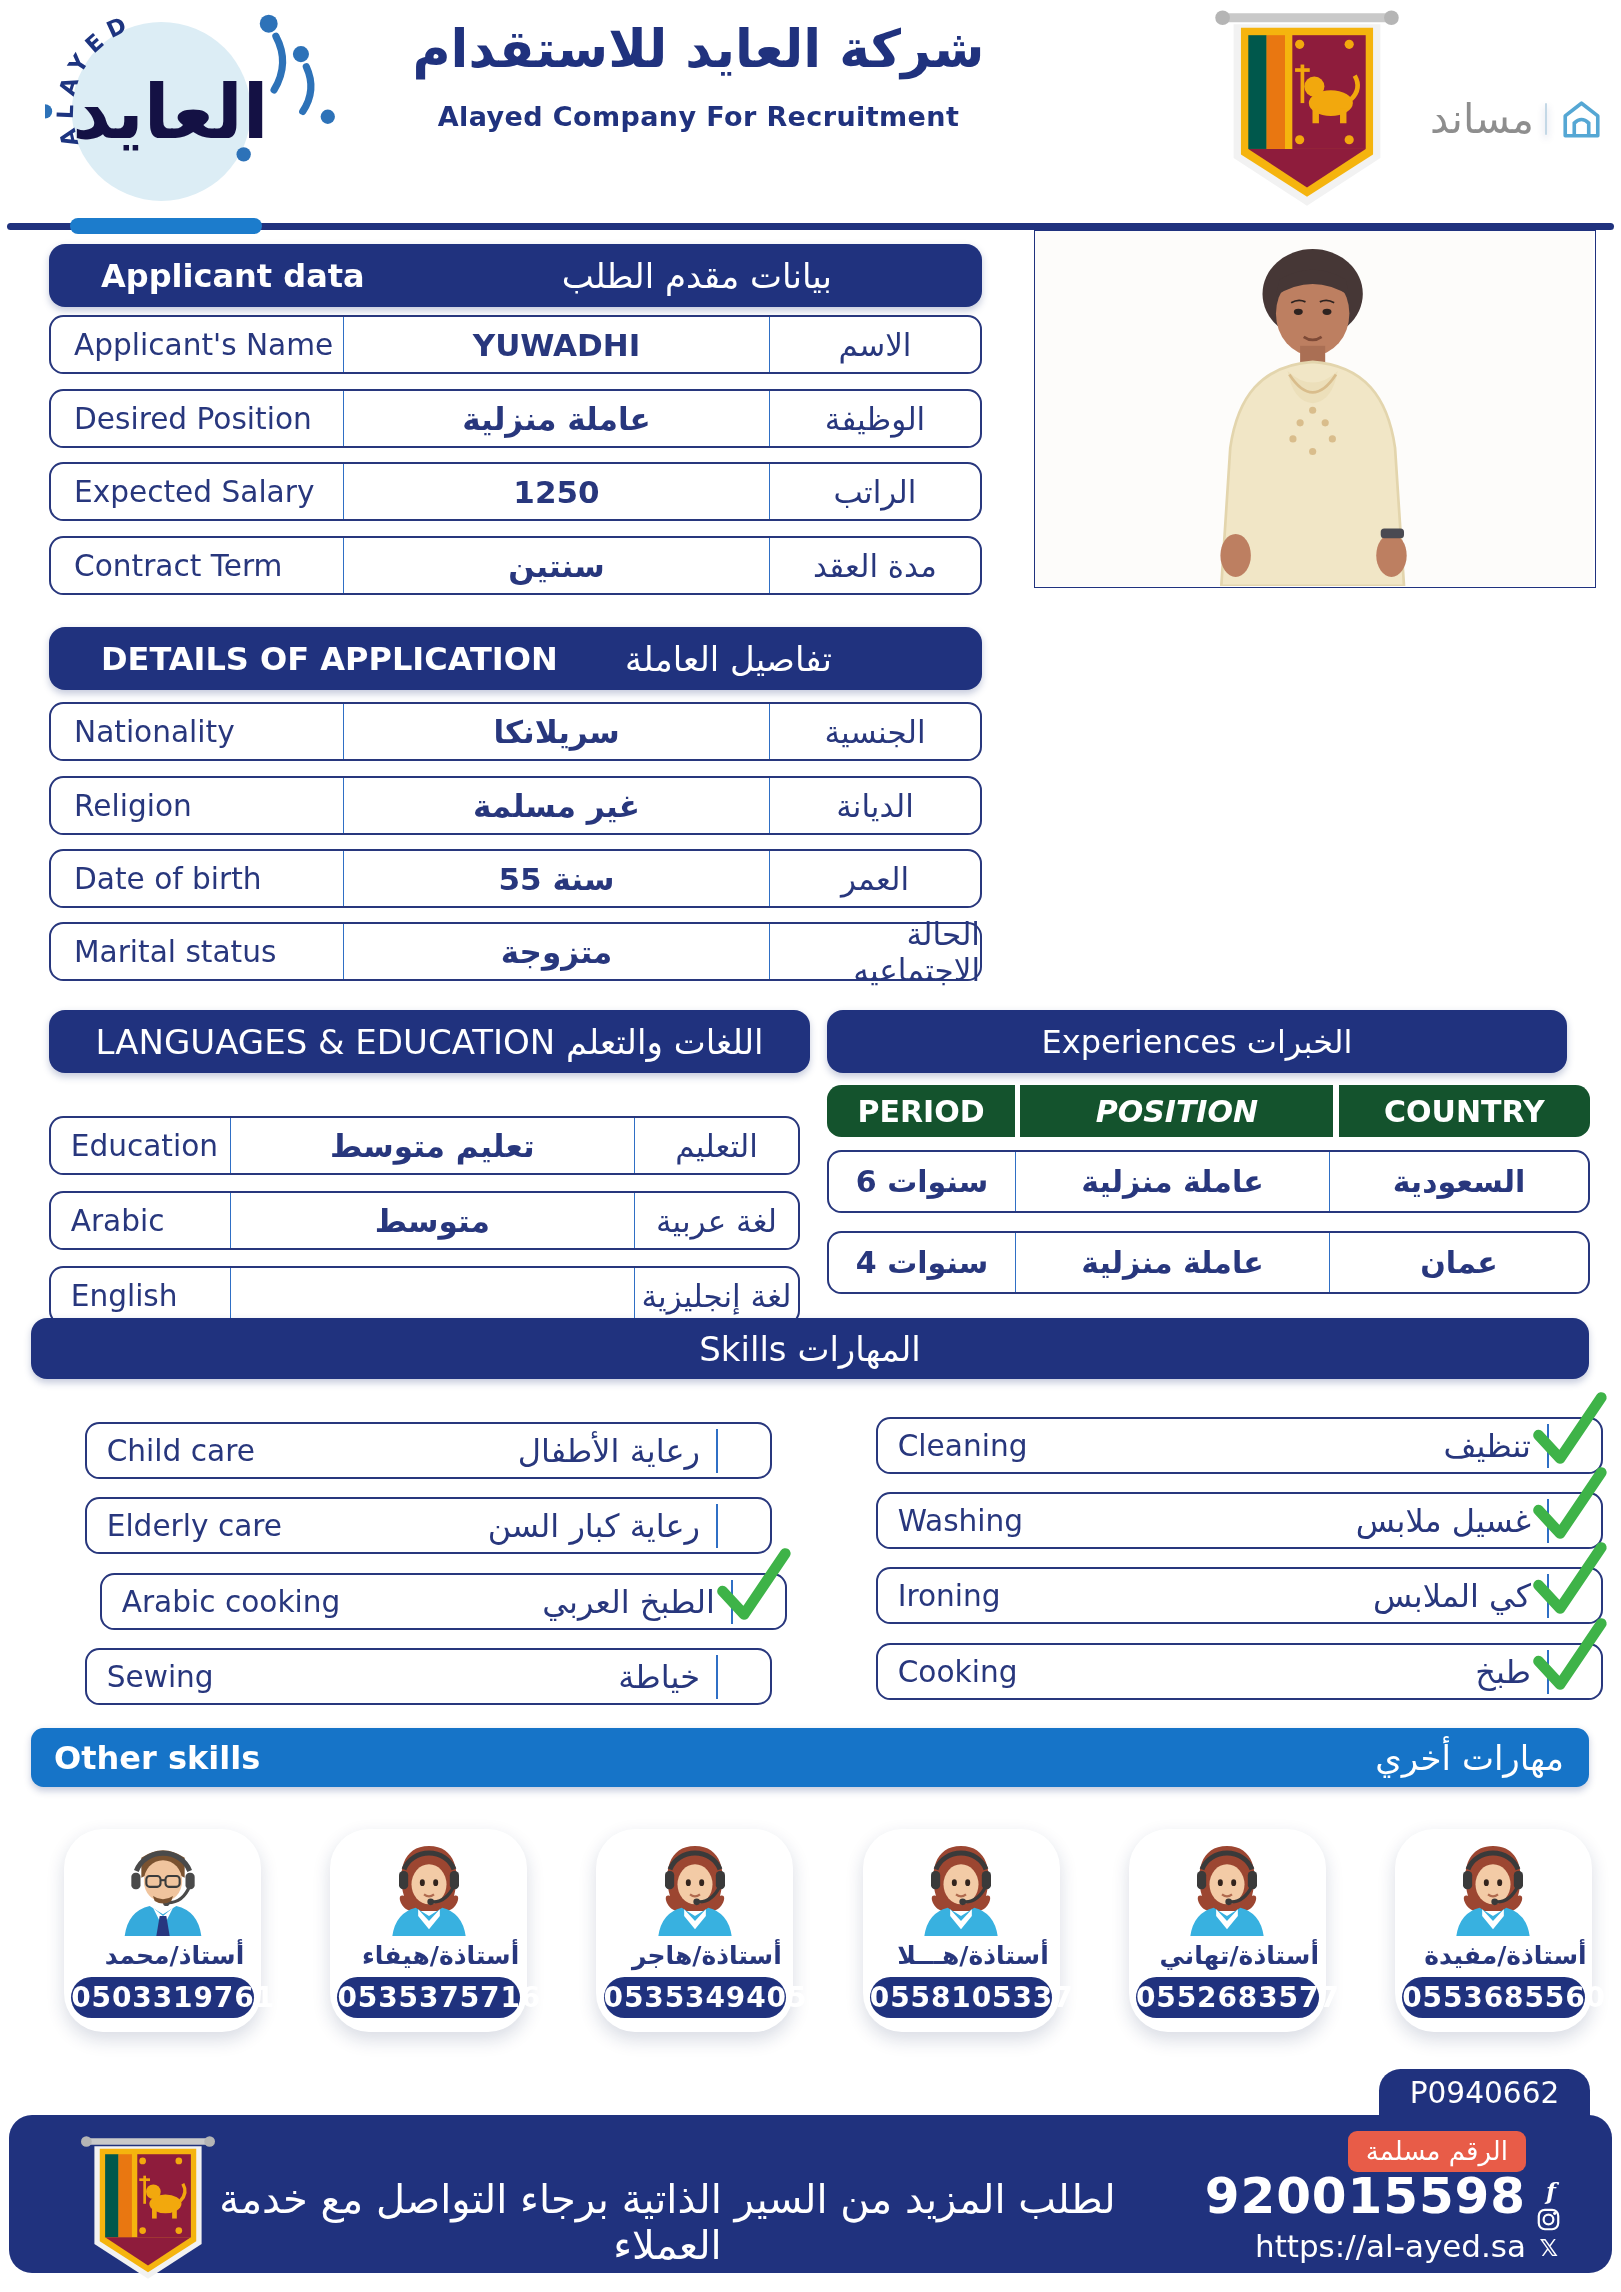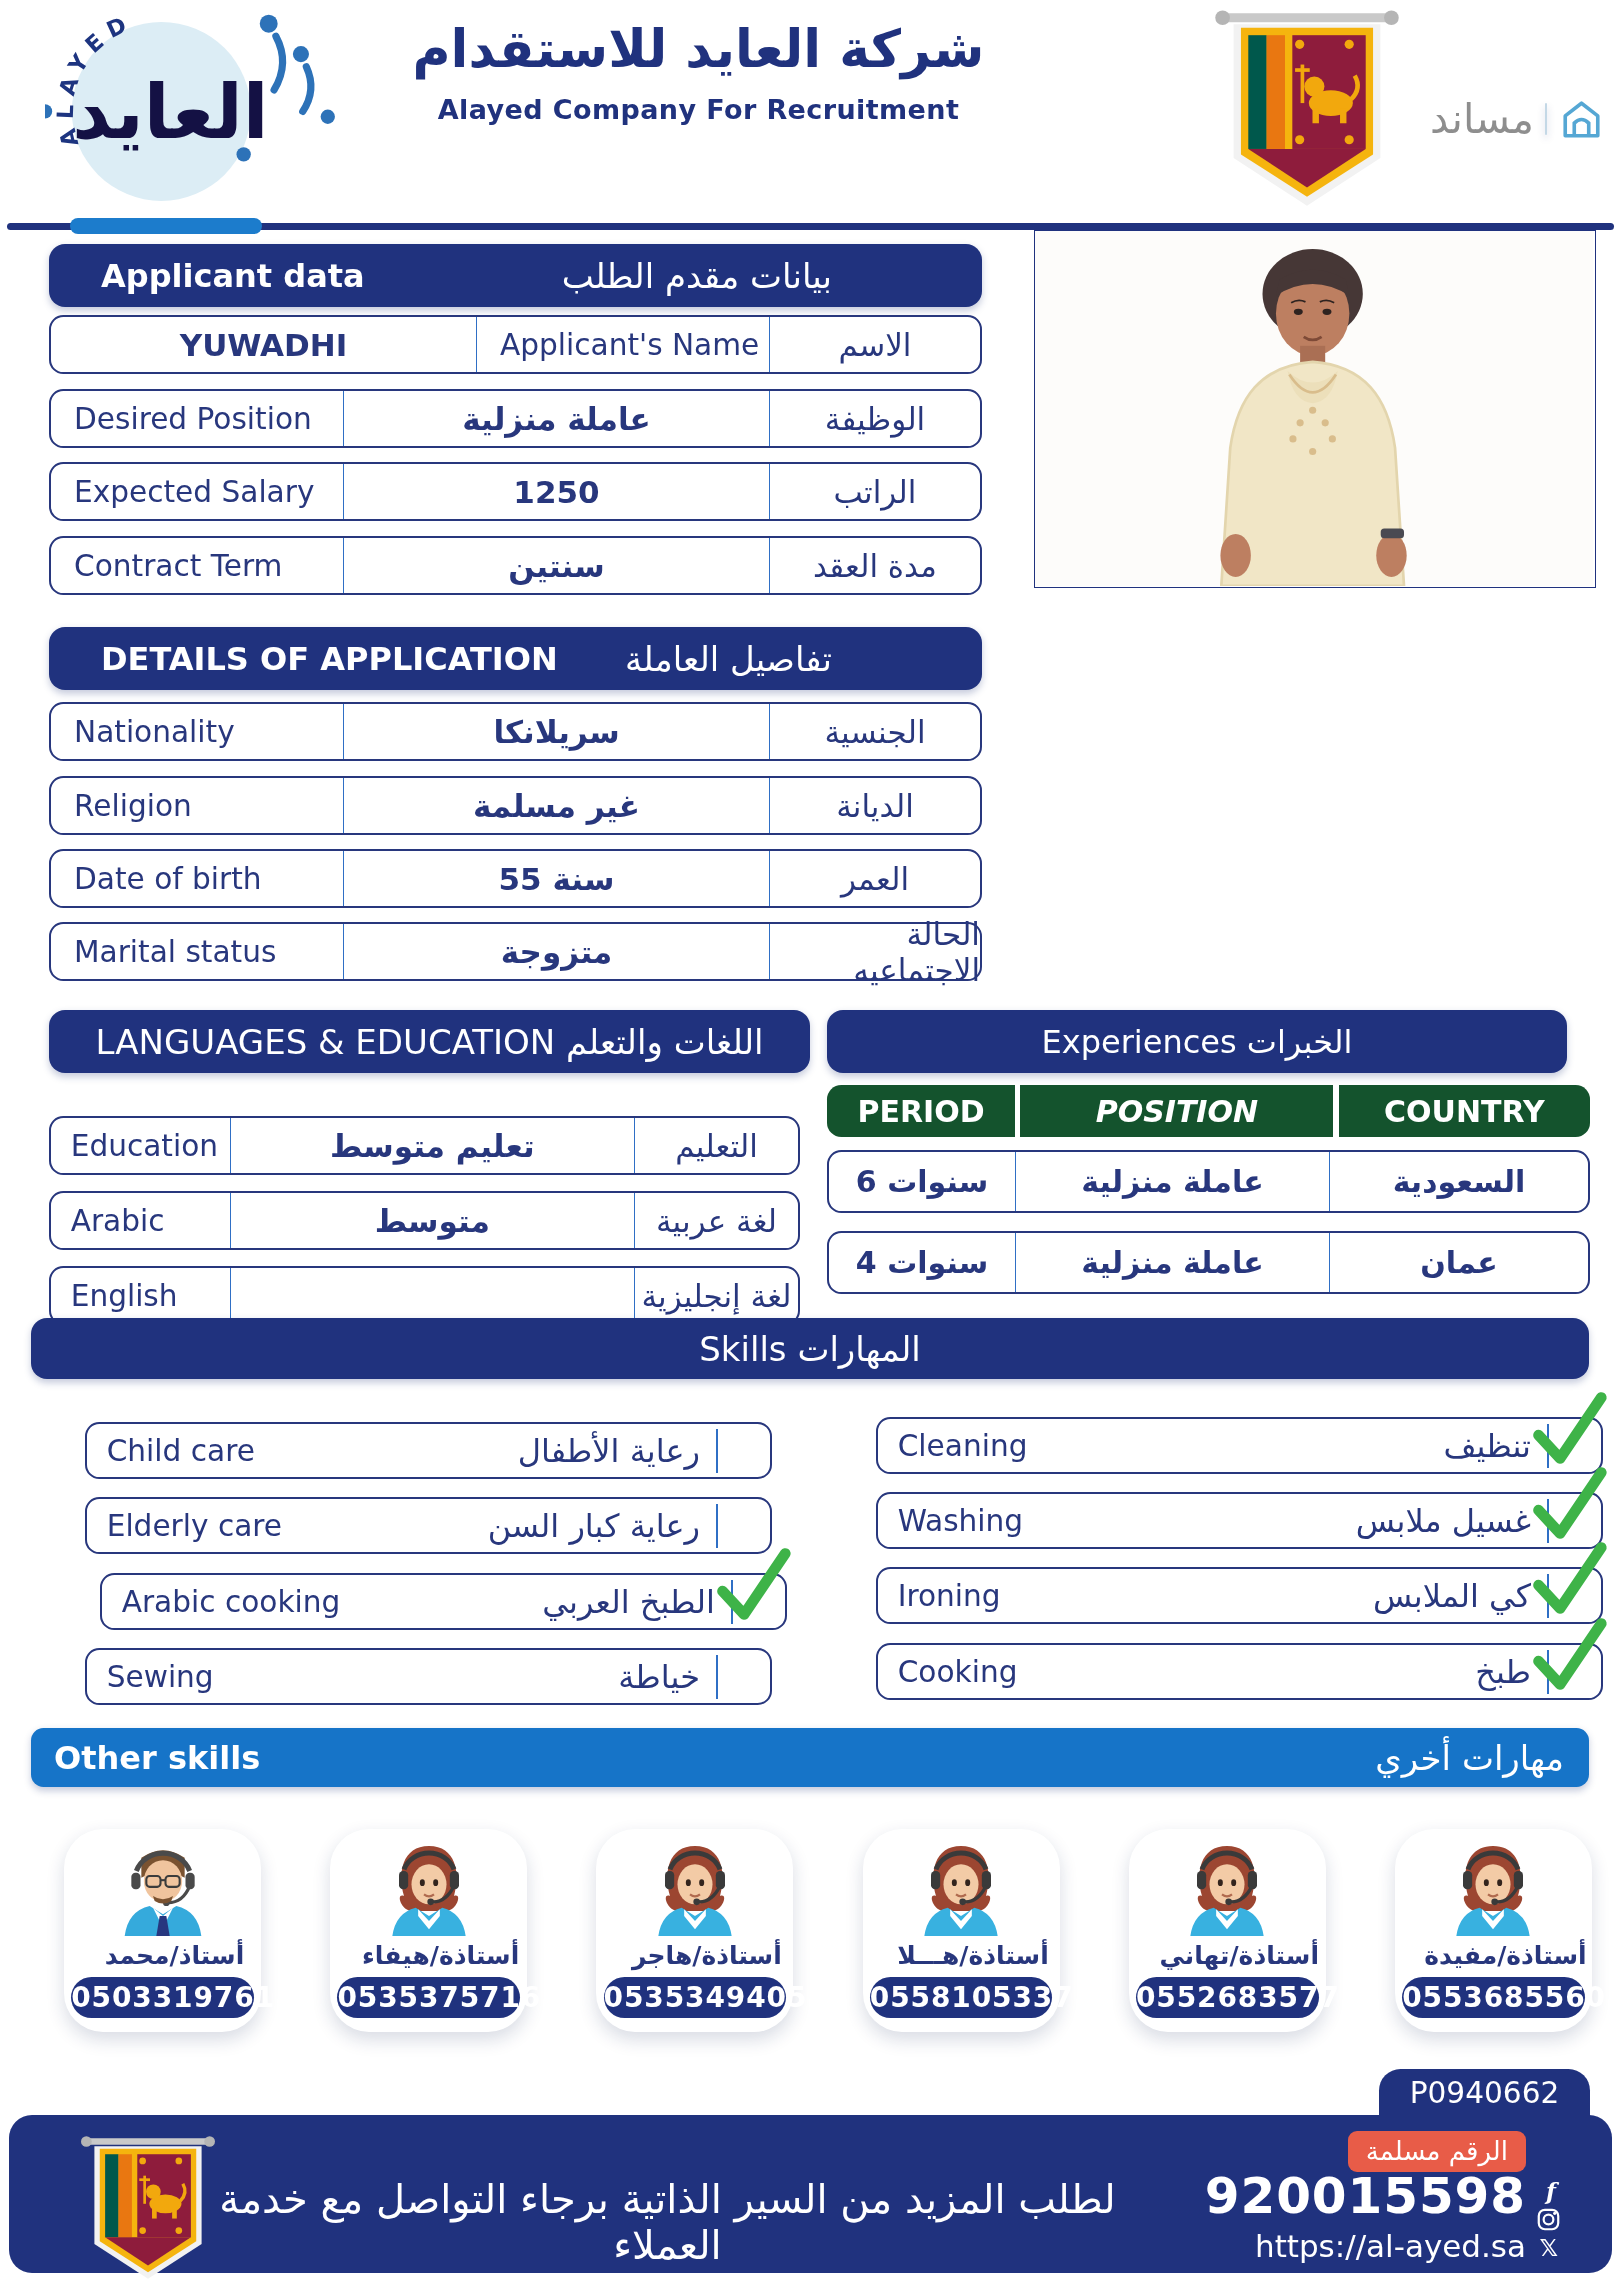--- a/index.html
+++ b/index.html
@@ -3,21 +3,21 @@
 <meta charset="utf-8">
 <style>
   html,body{margin:0;padding:0;background:#ffffff;}
   .page{position:relative;width:1621px;height:2293px;background:#fff;overflow:hidden;
         font-family:"DejaVu Sans","Liberation Sans",sans-serif;}
   .abs{position:absolute;}
 
   
   .company{left:376px;top:14.3px;width:645px;text-align:center;color:#20327e;}
   .company .ar{font-size:52px;font-weight:bold;line-height:1.35;}
-  .company .en{font-size:27px;font-weight:600;margin-top:10px;letter-spacing:0.4px;}
+  .company .en{font-size:27px;font-weight:600;margin-top:17px;letter-spacing:0.4px;}
   .musaned{left:1408px;top:91px;width:197px;height:56px;display:flex;align-items:center;justify-content:flex-end;gap:10.7px;}
   .musaned .txt{font-size:41px;color:#8e8e8e;}
   .musaned .bar{width:2.7px;height:32px;background:#c4d8e6;}
 
   
   .sep-line{left:7.2px;top:223px;width:1607px;height:7.2px;background:#20327e;border-radius:3.6px;}
   .sep-cap{left:70px;top:218px;width:192px;height:16px;background:#1c7ccc;border-radius:9px;}
 
   
   .photo{left:1034px;top:230px;width:562px;height:358px;border:1.8px solid #20327e;background:#fff;box-sizing:border-box;}
@@ -175,22 +175,22 @@
       <rect x="386" y="332" width="26" height="11" rx="4" fill="#4a4a52"></rect>
     </svg>
   </div>
 
   <div class="abs bar" style="left:49px;top:244px;width:933px">
     <span class="en-l">Applicant data</span>
     <span class="ar-r" dir="rtl">بيانات مقدم الطلب</span>
   </div>
 
   <div class="abs frow" style="left:49px;top:315px;width:933px">
+    <span class="c len">Applicant's Name</span>
     <span class="c val">YUWADHI</span>
-    <span class="c len">Applicant's Name</span>
     <span class="c lar" dir="rtl">الاسم</span>
   </div>
   <div class="abs frow" style="left:49px;top:389px;width:933px">
     <span class="c len">Desired Position</span>
     <span class="c val" dir="rtl">عاملة منزلية</span>
     <span class="c lar" dir="rtl">الوظيفة</span>
   </div>
   <div class="abs frow" style="left:49px;top:462px;width:933px">
     <span class="c len">Expected Salary</span>
     <span class="c val">1250</span>

